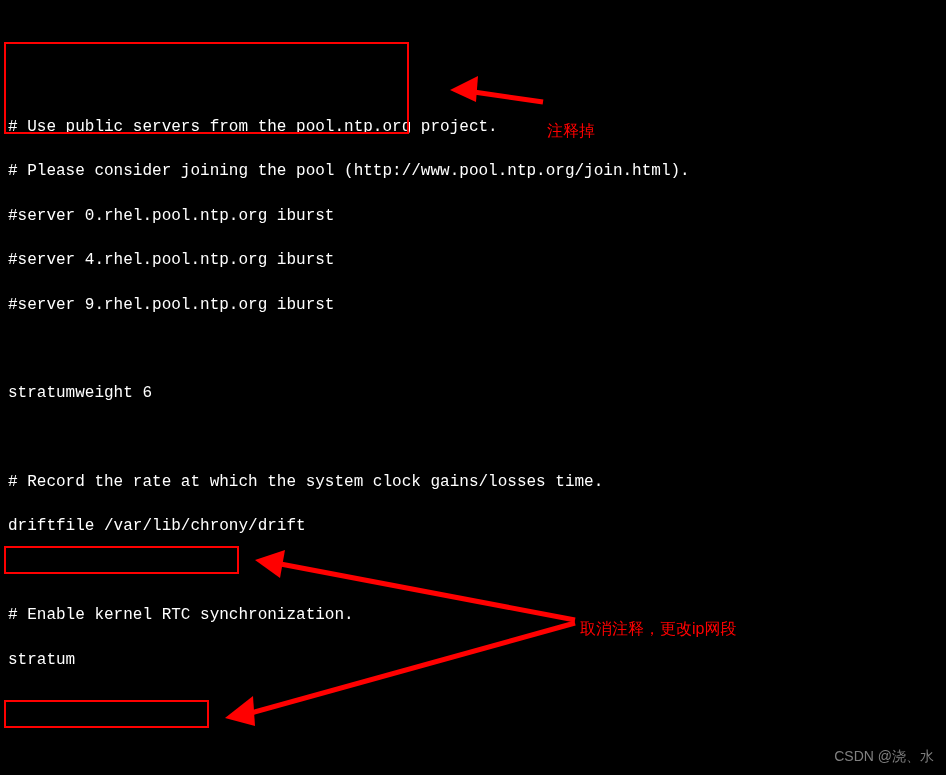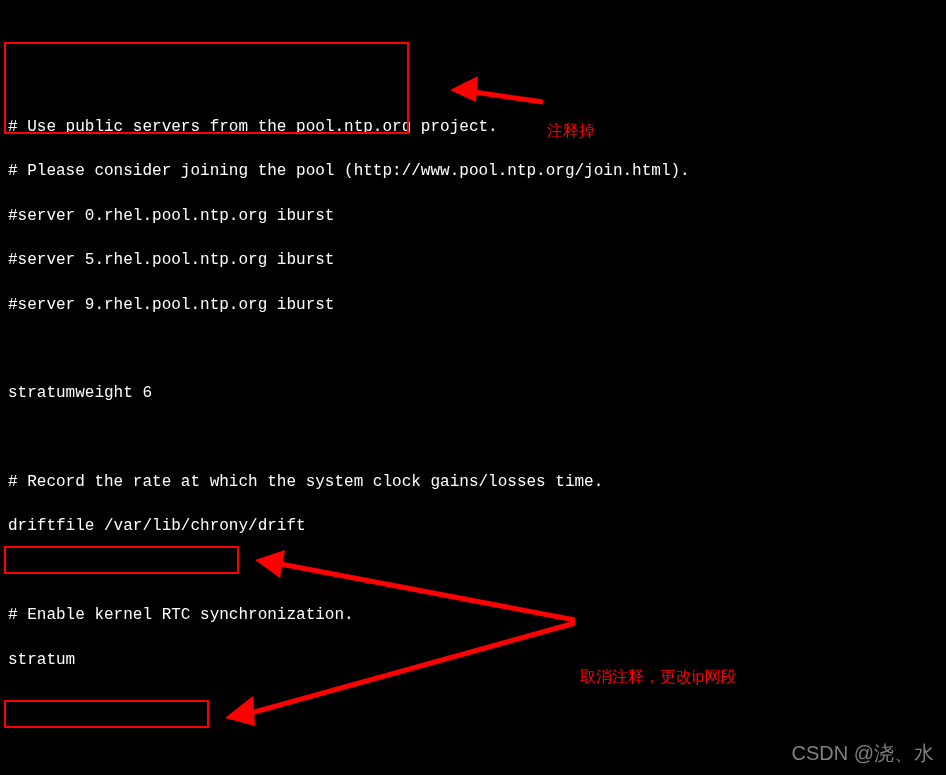--- a/index.html
+++ b/index.html
@@ -56,46 +56,46 @@
       font-size: 16px;
       font-family: "Microsoft YaHei", sans-serif;
       white-space: nowrap;
       margin-top: 30px;
     }
     .anno1 {
       top: 90px;
       left: 547px;
     }
     .anno2 {
-      top: 636px;
+      top: 588px;
       left: 580px;
     }
     .arrow {
       position: absolute;
       pointer-events: none;
     }
     .watermark {
       position: absolute;
       bottom: 8px;
       right: 12px;
       color: #808080;
       font-family: "Microsoft YaHei", sans-serif;
-      font-size: 20px;
+      font-size: 14px;
     }
   </style>
 </head>
 <body>
 
 
 
 <div class="terminal-content">
 <div class="line"># Use public servers from the pool.ntp.org project.</div>
 <div class="line"># Please consider joining the pool (http://www.pool.ntp.org/join.html).</div>
 <div class="line">#server 0.rhel.pool.ntp.org iburst</div>
-<div class="line">#server 5.rhel.pool.ntp.org iburst</div>
+<div class="line">#server 4.rhel.pool.ntp.org iburst</div>
 <div class="line">#server 9.rhel.pool.ntp.org iburst</div>
 <div class="line"></div>
 <div class="line">stratumweight 6</div>
 <div class="line"></div>
 <div class="line"># Record the rate at which the system clock gains/losses time.</div>
 <div class="line">driftfile /var/lib/chrony/drift</div>
 <div class="line"></div>
 <div class="line"># Enable kernel RTC synchronization.</div>
 <div class="line">stratum</div>
 

